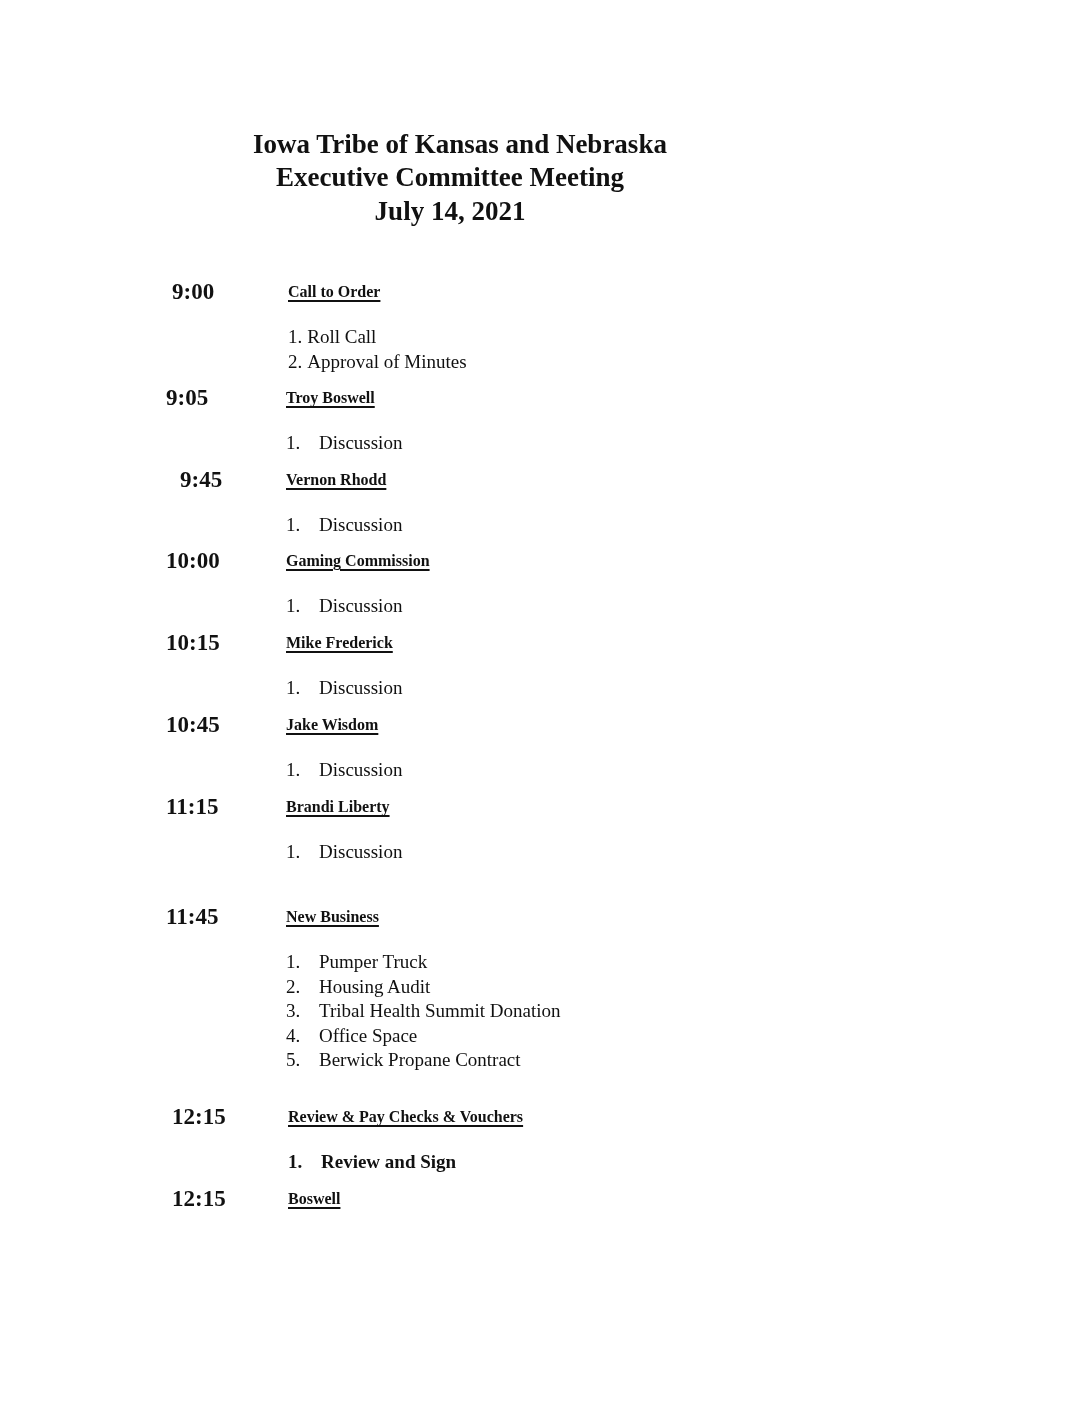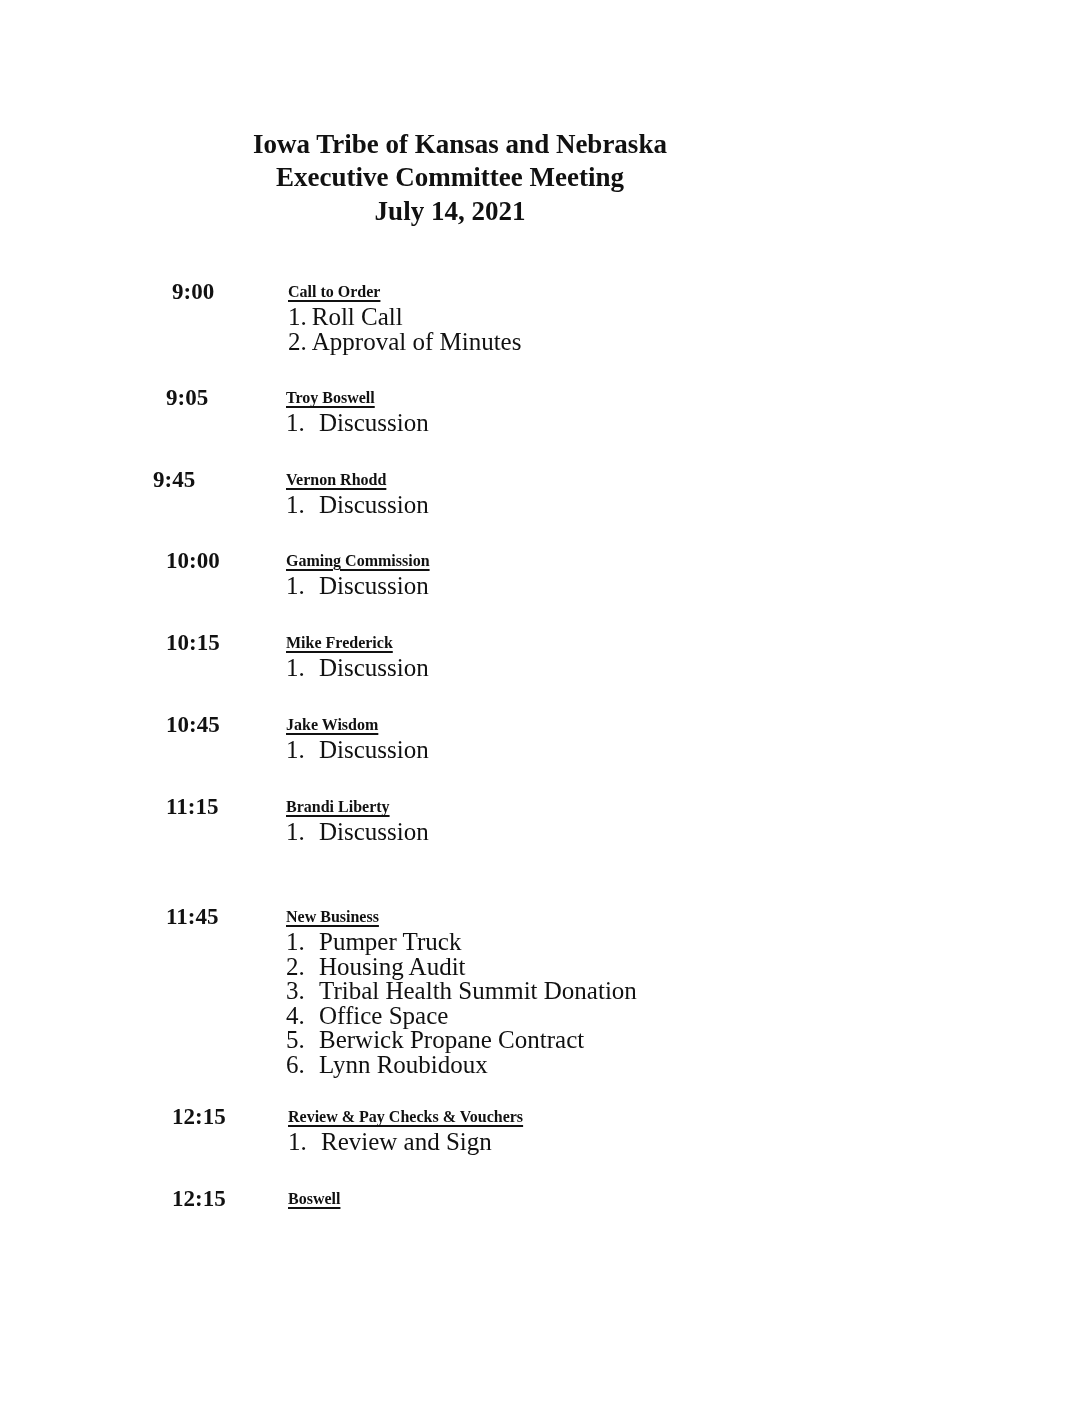--- a/index.html
+++ b/index.html
@@ -7,21 +7,21 @@
          font-family: "Liberation Serif", "DejaVu Serif", serif; color: #111; }
   .title { position: absolute; left: 0; width: 900px; text-align: center;
            font-weight: bold; font-size: 27px; line-height: 33px; }
   .t1 { top: 128px; padding-left: 20px; box-sizing: border-box; }
   .t2 { top: 161px; }
   .t3 { top: 195px; }
   .item { position: absolute; left: 0; width: 1088px; }
   .time { position: absolute; font-weight: bold; font-size: 23px; line-height: 26px; }
   .heading { position: absolute; font-weight: bold; font-size: 16px; line-height: 26px;
              text-decoration: underline; text-decoration-thickness: 2px; text-underline-offset: 3px; white-space: nowrap; }
-  .subs { position: absolute; font-size: 25px; line-height: 24.6px; white-space: nowrap; }
+  .subs { position: absolute; font-size: 19px; line-height: 24.6px; white-space: nowrap; margin-top: 20px; }
   .sub .num { display: inline-block; width: 33px; }
   .sub.plain .num { width: auto; margin-right: 5px; }
 </style>
 </head>
 <body>
 
 <div>
   <div class="title t1">Iowa Tribe of Kansas and Nebraska</div>
   <div class="title t2">Executive Committee Meeting</div>
   <div class="title t3">July 14, 2021</div>
@@ -40,21 +40,21 @@
 
   <div class="item" style="top:385px;">
     <div class="time" style="left:166px;">9:05</div>
     <div class="heading" style="left:286px;text-align:center;">Troy Boswell</div>
     <div class="subs" style="left:286px; top:26px;">
       <div class="sub"><span class="num">1.</span><span>Discussion</span></div>
     </div>
   </div>
 
   <div class="item" style="top:467px;">
-    <div class="time" style="left:153px;">9:45</div>
+    <div class="time" style="left:180px;">9:45</div>
     <div class="heading" style="left:286px;">Vernon Rhodd</div>
     <div class="subs" style="left:286px; top:26px;">
       <div class="sub"><span class="num">1.</span><span>Discussion</span></div>
     </div>
   </div>
 
   <div class="item" style="top:548px;">
     <div class="time" style="left:166px;">10:00</div>
     <div class="heading" style="left:286px;">Gaming Commission</div>
     <div class="subs" style="left:286px; top:26px;">
@@ -88,28 +88,27 @@
 
   <div class="item" style="top:904px;">
     <div class="time" style="left:166px;">11:45</div>
     <div class="heading" style="left:286px;">New Business</div>
     <div class="subs" style="left:286px; top:26px;">
       <div class="sub"><span class="num">1.</span><span>Pumper Truck</span></div>
       <div class="sub"><span class="num">2.</span><span>Housing Audit</span></div>
       <div class="sub"><span class="num">3.</span><span>Tribal Health Summit Donation</span></div>
       <div class="sub"><span class="num">4.</span><span>Office Space</span></div>
       <div class="sub"><span class="num">5.</span><span>Berwick Propane Contract</span></div>
-      <div class="sub"><span class="num">6.</span><span>Lynn Roubidoux</span></div>
     </div>
   </div>
 
   <div class="item" style="top:1104px;">
     <div class="time" style="left:172px;">12:15</div>
     <div class="heading" style="left:288px;">Review &amp; Pay Checks &amp; Vouchers</div>
-    <div class="subs" style="left:288px; top:26px;">
+    <div class="subs" style="left:288px; top:26px;font-weight:bold;">
       <div class="sub"><span class="num">1.</span><span>Review and Sign</span></div>
     </div>
   </div>
 
   <div class="item" style="top:1186px;">
     <div class="time" style="left:172px;">12:15</div>
     <div class="heading" style="left:288px;">Boswell</div>
   </div>
 </div>
 

